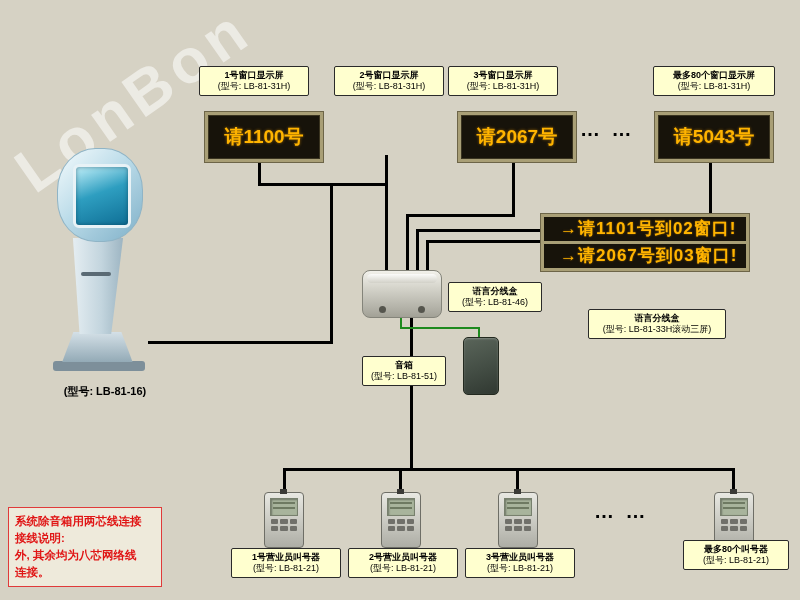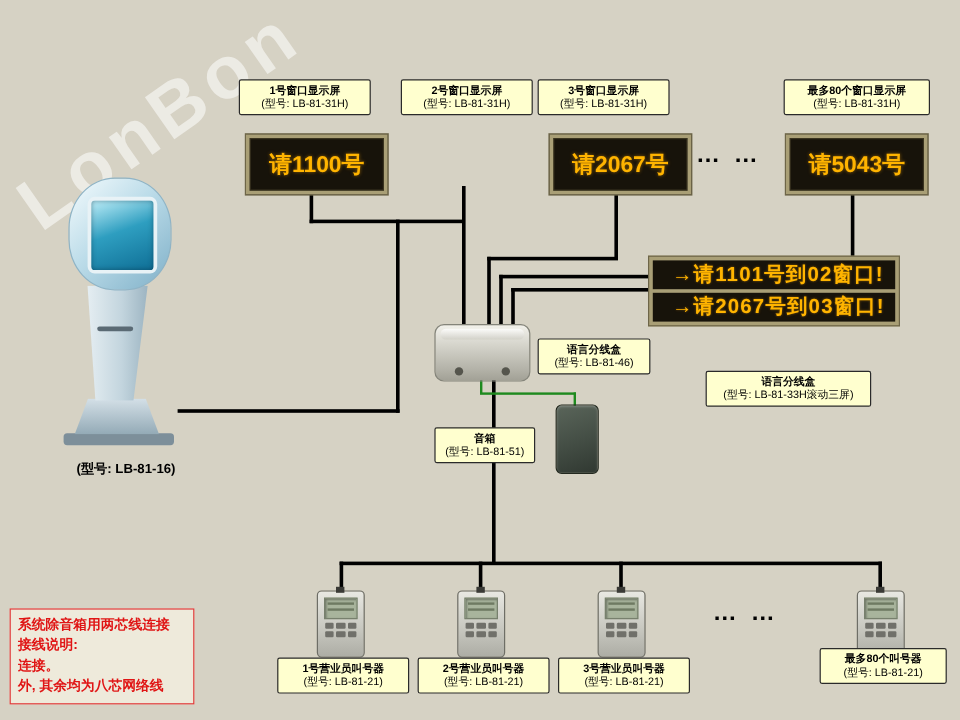--- a/index.html
+++ b/index.html
@@ -250,17 +250,17 @@
     <div class="model">(型号: LB-81-21)</div>
   </div>
   <div class="abs lbl" style="left:683px;top:540px;width:100px">
     <div>最多80个叫号器</div>
     <div class="model">(型号: LB-81-21)</div>
   </div>
 
   <div class="abs note">
     <div>系统除音箱用两芯线连接</div>
     <div>接线说明:</div>
+    <div>外, 其余均为八芯网络线</div>
     <div>连接。</div>
-    <div>外, 其余均为八芯网络线</div>
   </div>
 
 </div>
 
 </body></html>

